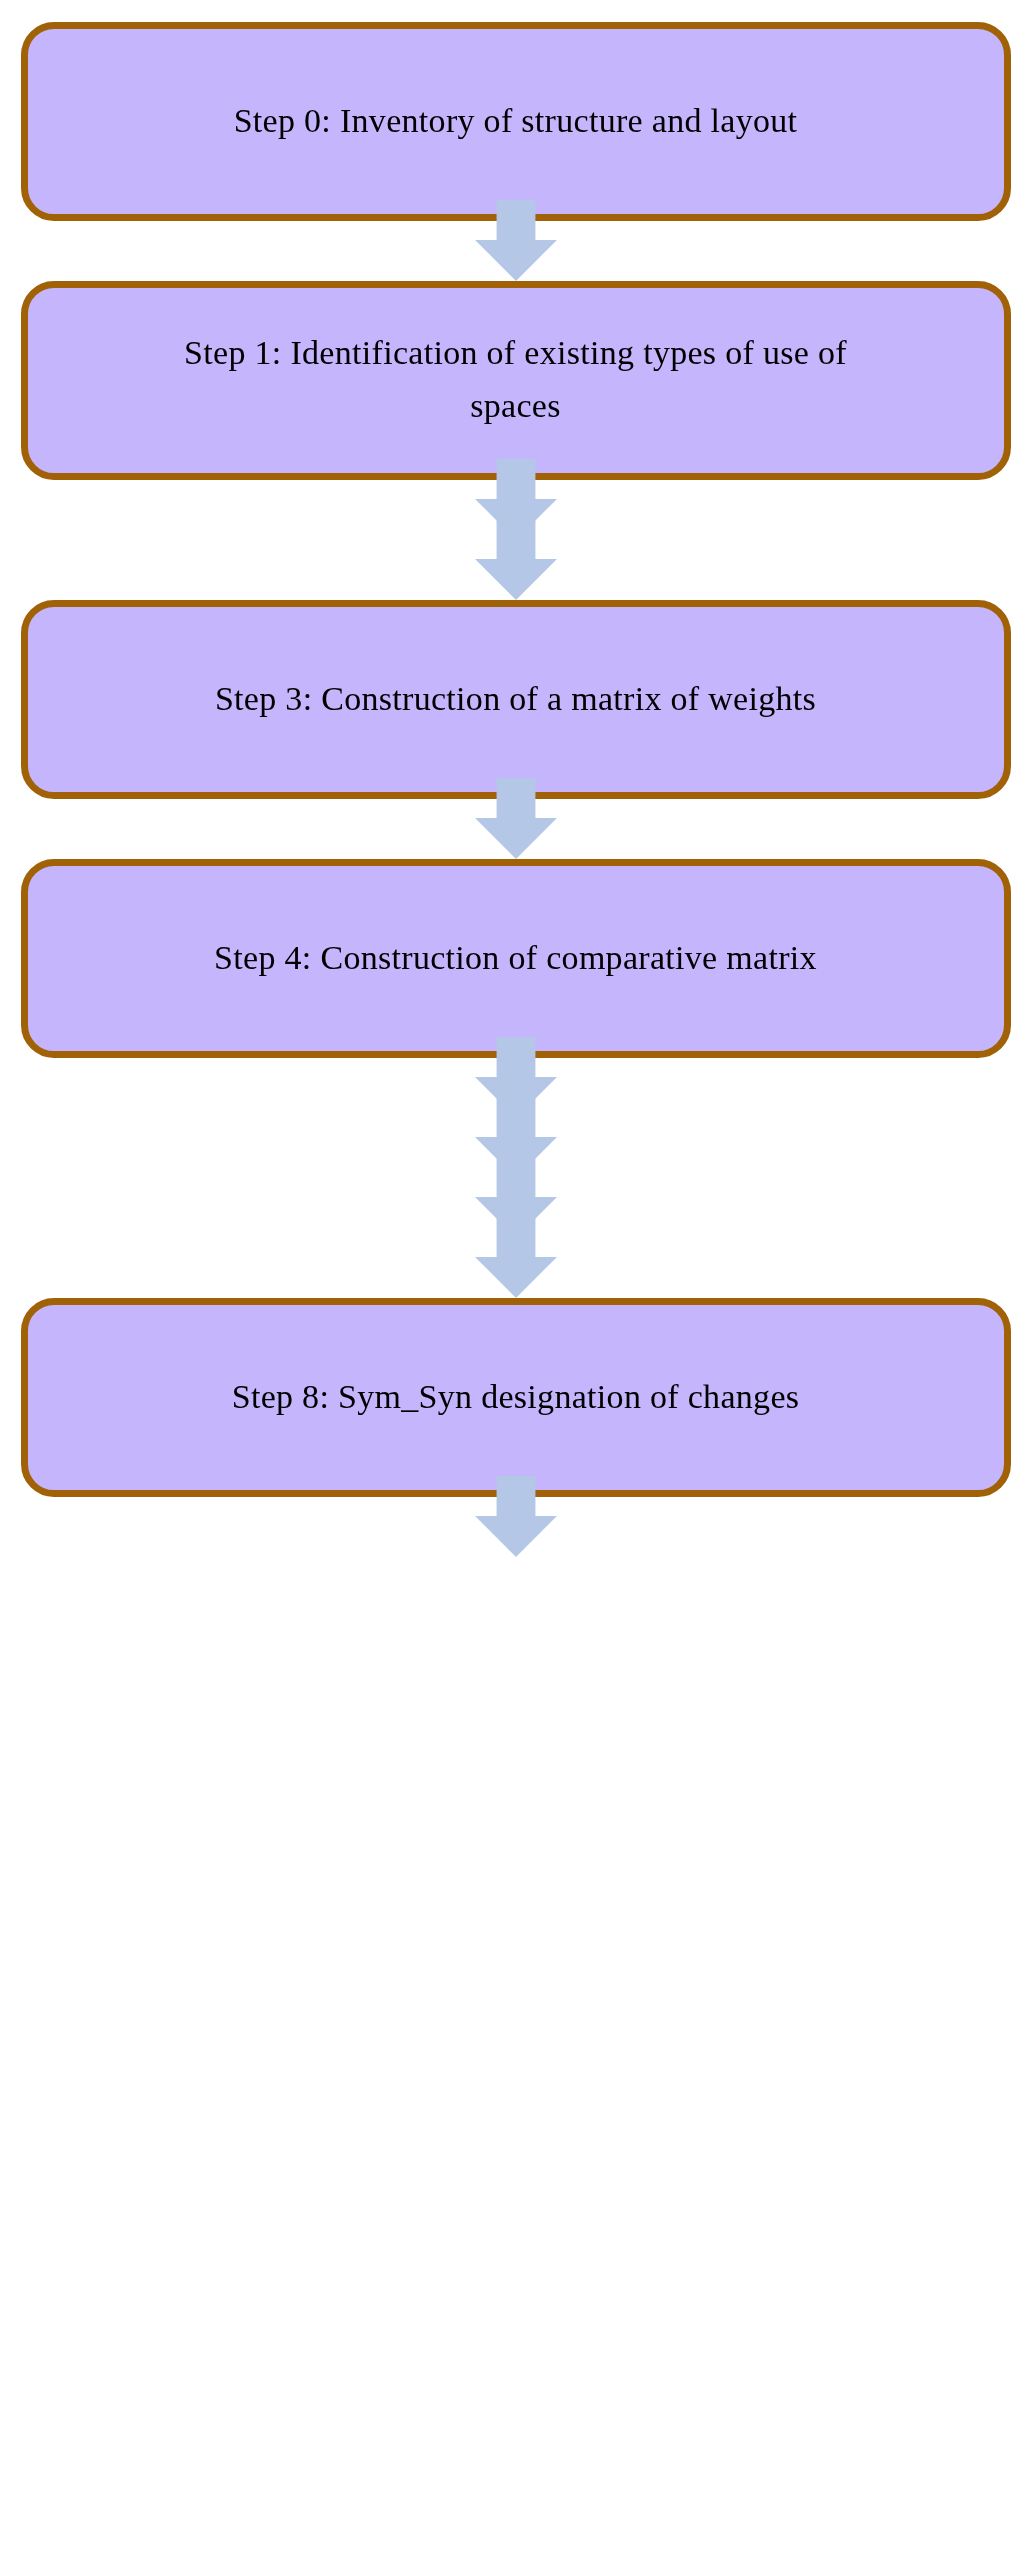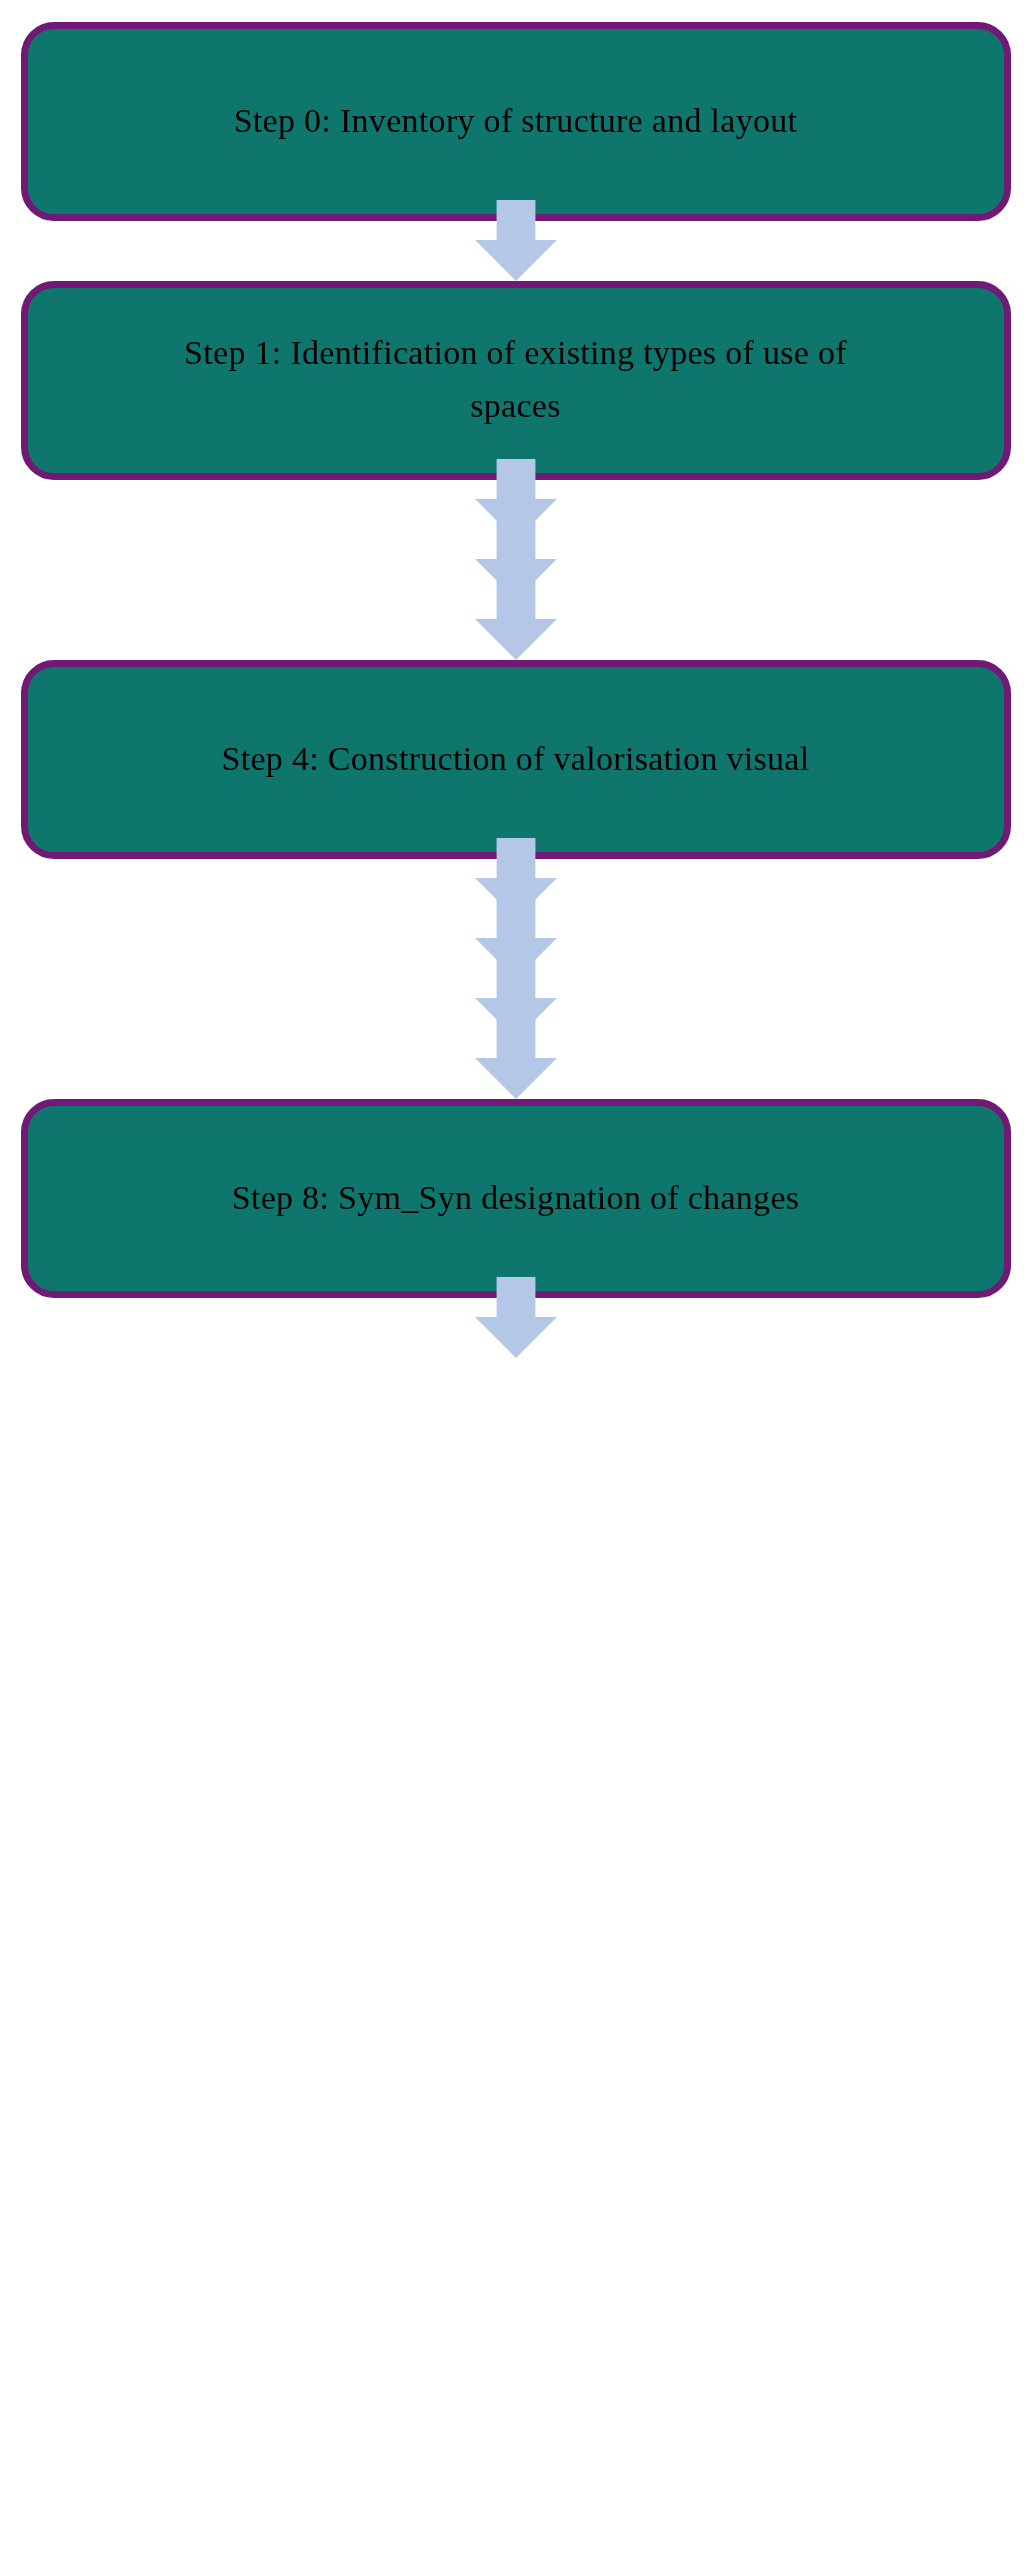--- a/index.html
+++ b/index.html
@@ -20,22 +20,22 @@
     display: flex;
     flex-direction: column;
     align-items: center;
   }
   .step-box {
     position: relative;
     z-index: 1;
     box-sizing: border-box;
     width: 990px;
     height: 199px;
-    background: #0f766e;
-    border: 7px solid #701a75;
+    background: #c4b5fd;
+    border: 7px solid #a16207;
     border-radius: 33px;
     display: flex;
     align-items: center;
     justify-content: center;
     text-align: center;
     flex: none;
   }
   .step-label {
     font-family: "Liberation Serif", "DejaVu Serif", serif;
     font-size: 34px;
@@ -86,29 +86,32 @@
     </svg>
   </div>
 
 
   <div class="connector">
     <svg width="92" height="82" viewBox="0 0 170 152">
       <path d="M49,0 L121,0 L121,74 L161,74 L85,150 L9,74 L49,74 Z" fill="#b4c7e7"></path>
     </svg>
   </div>
 
+  <div class="step-box">
+    <div class="step-label">Step 3: Construction of a matrix of weights</div>
+  </div>
 
   <div class="connector">
     <svg width="92" height="82" viewBox="0 0 170 152">
       <path d="M49,0 L121,0 L121,74 L161,74 L85,150 L9,74 L49,74 Z" fill="#b4c7e7"></path>
     </svg>
   </div>
 
   <div class="step-box">
-    <div class="step-label">Step 4: Construction of valorisation visual</div>
+    <div class="step-label">Step 4: Construction of comparative matrix</div>
   </div>
 
   <div class="connector">
     <svg width="92" height="82" viewBox="0 0 170 152">
       <path d="M49,0 L121,0 L121,74 L161,74 L85,150 L9,74 L49,74 Z" fill="#b4c7e7"></path>
     </svg>
   </div>
 
 
   <div class="connector">

